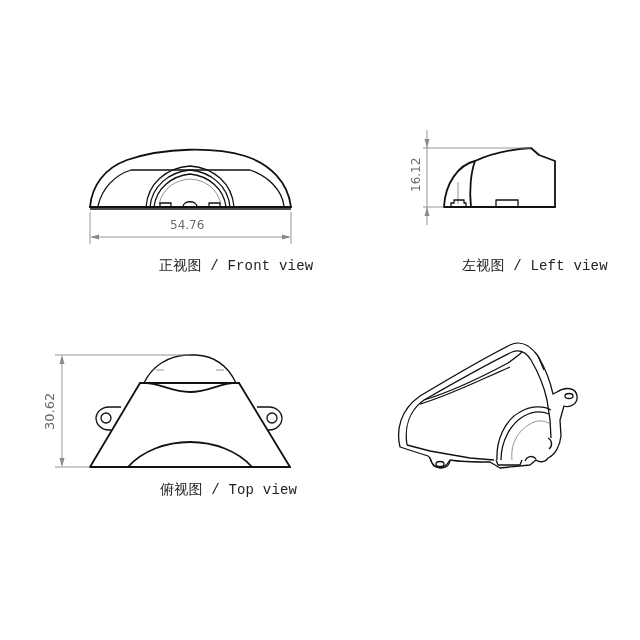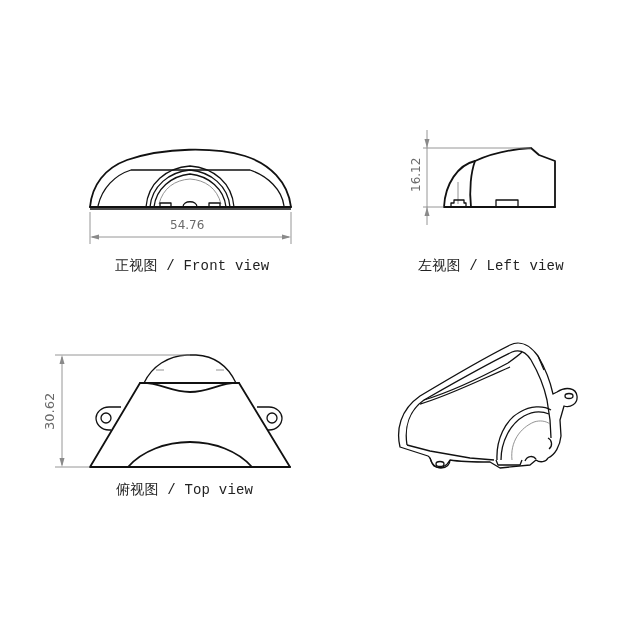--- a/index.html
+++ b/index.html
@@ -5,20 +5,21 @@
     html, body { margin: 0; padding: 0; background: #ffffff; }
     body { width: 640px; height: 640px; position: relative; overflow: hidden; }
     .sheet { position: absolute; left: 0; top: 0; width: 636px; height: 640px; }
     .label {
       position: absolute;
       font-family: "Liberation Mono", "DejaVu Sans Mono", monospace;
       font-size: 14px;
       color: #222222;
       white-space: nowrap;
       letter-spacing: 0.2px;
+      margin-left: 44px;
     }
     .dim-text {
       font-family: "DejaVu Sans", sans-serif;
       font-size: 12px;
       fill: #6a6a6a;
     }
     svg { position: absolute; left: 0; top: 0; }
     .thick { stroke: #111; stroke-width: 1.8; fill: none; stroke-linejoin: round; stroke-linecap: round; }
     .mid { stroke: #111; stroke-width: 1.3; fill: none; stroke-linejoin: round; }
     .thin { stroke: #777; stroke-width: 0.8; fill: none; }

